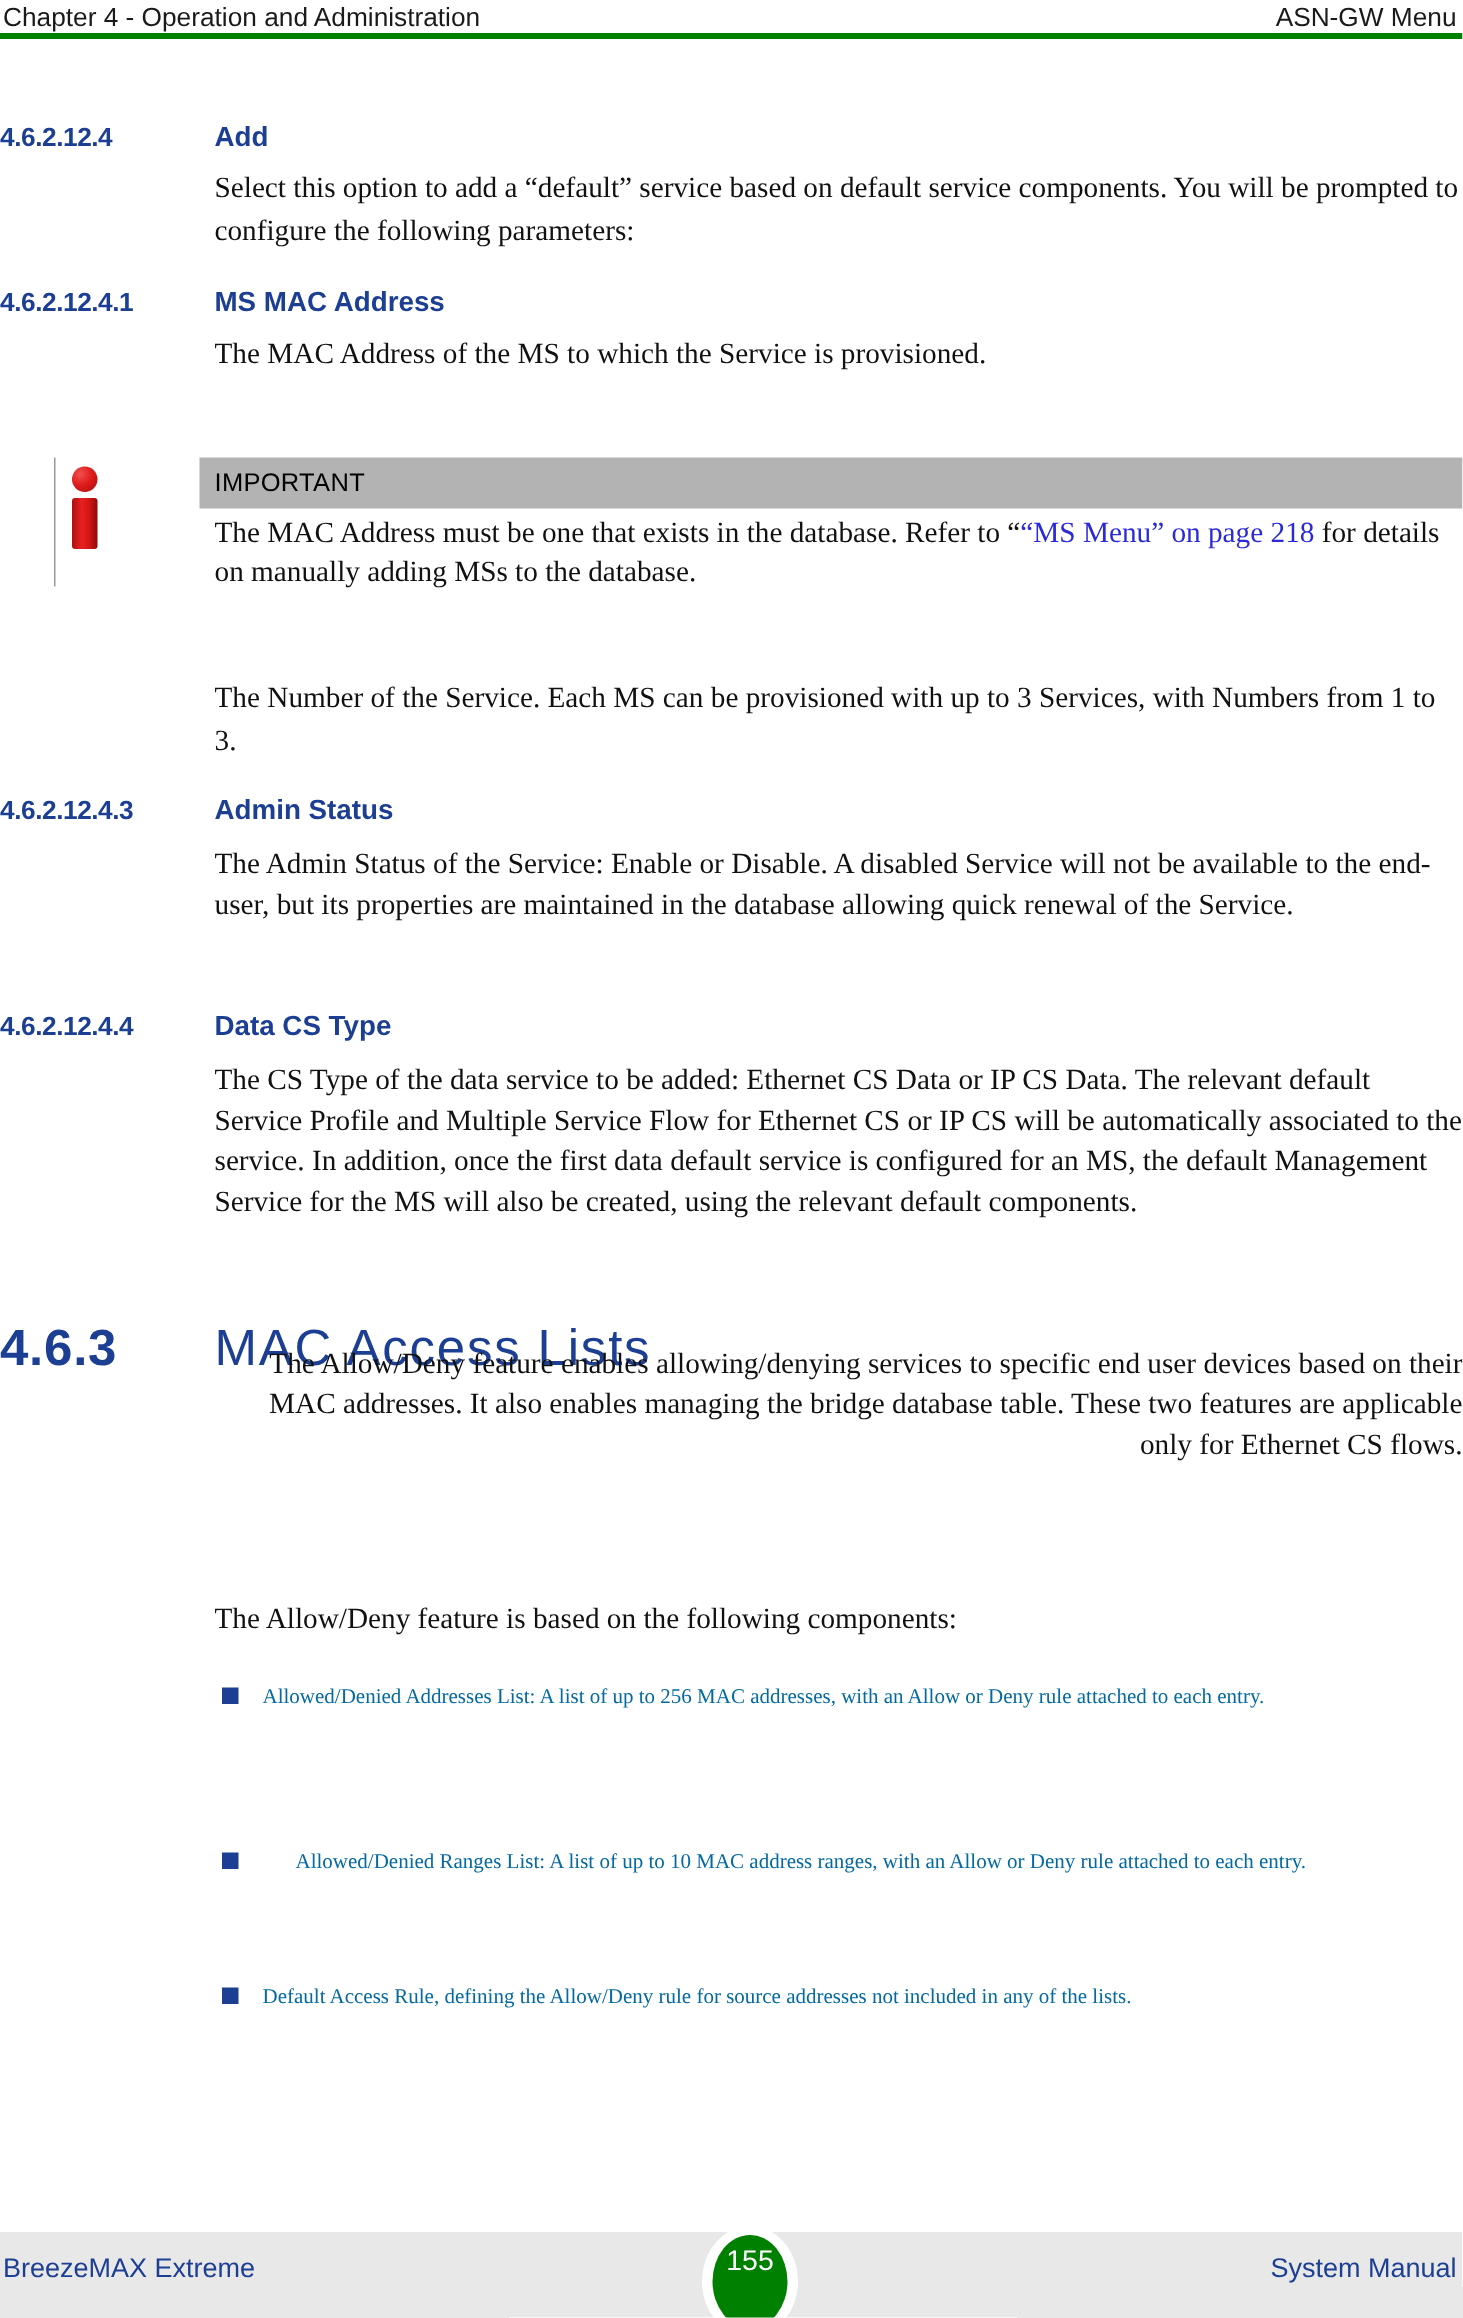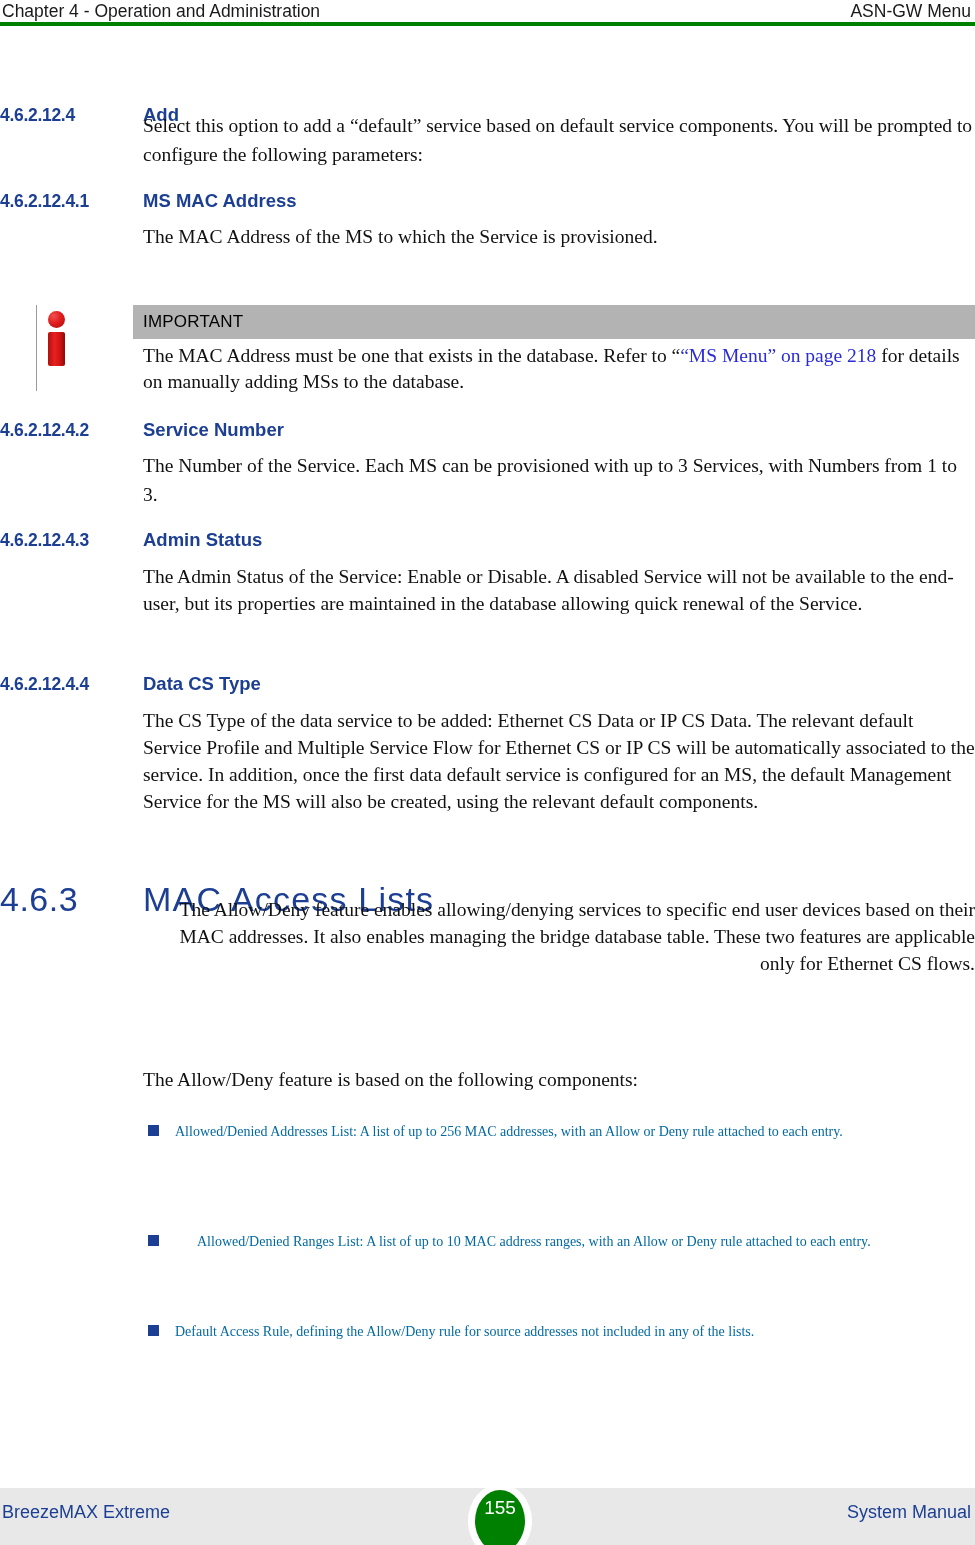--- a/index.html
+++ b/index.html
@@ -144,20 +144,21 @@
     align-items: baseline;
     color: #1c3f94;
     font-family: "Liberation Sans", sans-serif;
     font-weight: normal;
   }
   .bighead .num {
     width: 143px;
     flex: 0 0 143px;
     font-size: 34px;
     letter-spacing: 0.5px;
+    font-weight: bold;
   }
   .bighead .ttl {
     font-size: 34px;
     letter-spacing: 1.2px;
   }
 
   
   .bullet {
     left: 143px;
     width: 832px;
@@ -225,21 +226,21 @@
 <body>
 
 <div class="page-header">
   <div class="hdr-text hdr-left">Chapter 4 - Operation and Administration</div>
   <div class="hdr-text hdr-right">ASN-GW Menu</div>
 </div>
 <div class="header-rule"></div>
 
 <div class="content">
 
-  <div class="blk subhead" style="top:80px;left:0;width:959px;margin-top:24px;">
+  <div class="blk subhead" style="top:80px;left:0;width:959px;">
     <span class="num">4.6.2.12.4</span>
     <span class="ttl">Add</span>
   </div>
   <div class="blk para" style="top:111px;">Select this option to add a “default” service based on default service components. You will be prompted to configure the following parameters:</div>
 
   <div class="blk subhead" style="top:190px;left:0;width:975px;">
     <span class="num">4.6.2.12.4.1</span>
     <span class="ttl">MS MAC Address</span>
   </div>
   <div class="blk para" style="top:222px;">The MAC Address of the MS to which the Service is provisioned.</div>
@@ -249,24 +250,20 @@
     <div class="note-icon-dot"></div>
     <div class="note-icon-stem"></div>
   </div>
   <div class="blk note-bar">
     <div class="note-title">IMPORTANT</div>
   </div>
   <div class="blk note-body">
     <span>The MAC Address must be one that exists in the database. Refer to “</span><span class="lnk">“MS Menu” on page 218</span><span> for details on manually adding MSs to the database.</span>
   </div>
 
-  <div class="blk subhead" style="top:419px;left:0;width:975px;">
-    <span class="num">4.6.2.12.4.2</span>
-    <span class="ttl">Service Number</span>
-  </div>
   <div class="blk para" style="top:451px;">The Number of the Service. Each MS can be provisioned with up to 3 Services, with Numbers from 1 to 3.</div>
 
   <div class="blk subhead" style="top:529px;left:0;width:975px;">
     <span class="num">4.6.2.12.4.3</span>
     <span class="ttl">Admin Status</span>
   </div>
   <div class="blk para tight" style="top:563px;">The Admin Status of the Service: Enable or Disable. A disabled Service will not be available to the end-user, but its properties are maintained in the database allowing quick renewal of the Service.</div>
 
   <div class="blk subhead" style="top:673px;left:0;width:975px;">
     <span class="num">4.6.2.12.4.4</span>

